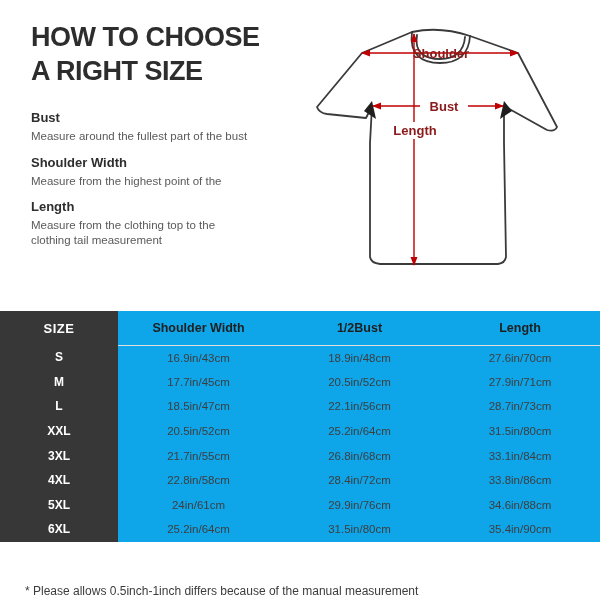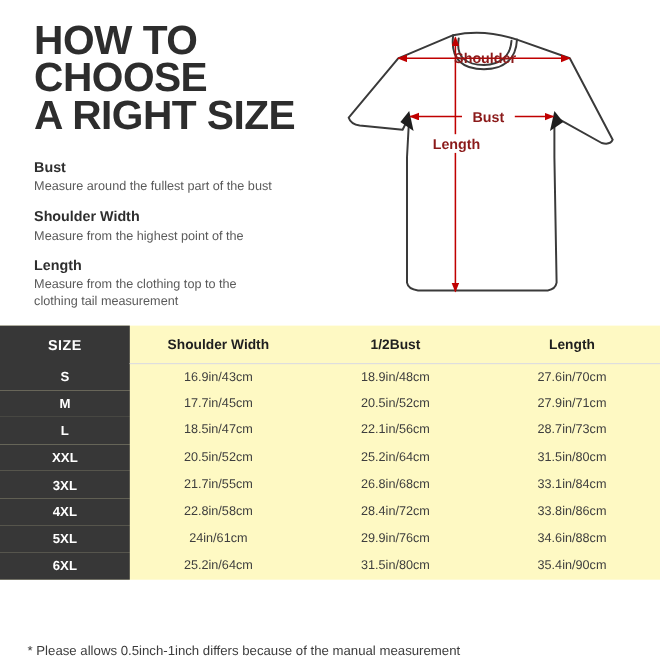--- a/index.html
+++ b/index.html
@@ -4,35 +4,35 @@
 <style>
   html,body{margin:0;padding:0;}
   body{
     width:600px;height:600px;background:#ffffff;overflow:hidden;position:relative;
     font-family:"Liberation Sans", sans-serif;
     -webkit-font-smoothing:antialiased;
   }
   
   .intro{position:absolute;left:31px;top:20px;width:268px;}
   .title{
-    font-size:37px;line-height:34px;font-weight:700;color:#2d2d2d;
+    font-size:27px;line-height:34px;font-weight:700;color:#2d2d2d;
     letter-spacing:-0.5px;margin:0;
   }
   .guide{margin-top:21px;}
   .guide-section{margin-bottom:10px;}
   .guide-heading{font-size:13px;font-weight:700;color:#2e2e2e;line-height:17px;margin-bottom:3px;}
   .guide-line{font-size:11.5px;color:#5a5a5a;line-height:14.5px;}
   
   .diagram{position:absolute;left:300px;top:3px;width:285px;height:285px;text-align:center;}
   .diagram svg{display:block;}
   .diag-label{font-family:"Liberation Sans",sans-serif;font-size:13px;font-weight:700;}
   
   .size-table{
-    position:absolute;left:0;top:296px;width:600px;
-    border-collapse:collapse;table-layout:fixed;background:#fef9c3;
+    position:absolute;left:0;top:311px;width:600px;
+    border-collapse:collapse;table-layout:fixed;background:#0ea5e9;
   }
   .size-table thead tr{height:34px;}
   .size-table tbody tr{height:24.6px;}
   .size-table th,.size-table td{padding:0;text-align:center;vertical-align:middle;}
   .size-table tr > :first-child{
     background:#373737;color:#ffffff;font-weight:700;font-size:12px;
   }
   .size-table thead th{font-size:12.5px;font-weight:600;color:#1f1f1f;}
   .size-table thead th:first-child{font-size:13px;color:#ffffff;letter-spacing:0.5px;}
   .size-table thead th:not(:first-child){border-bottom:1px solid #dedede;}

